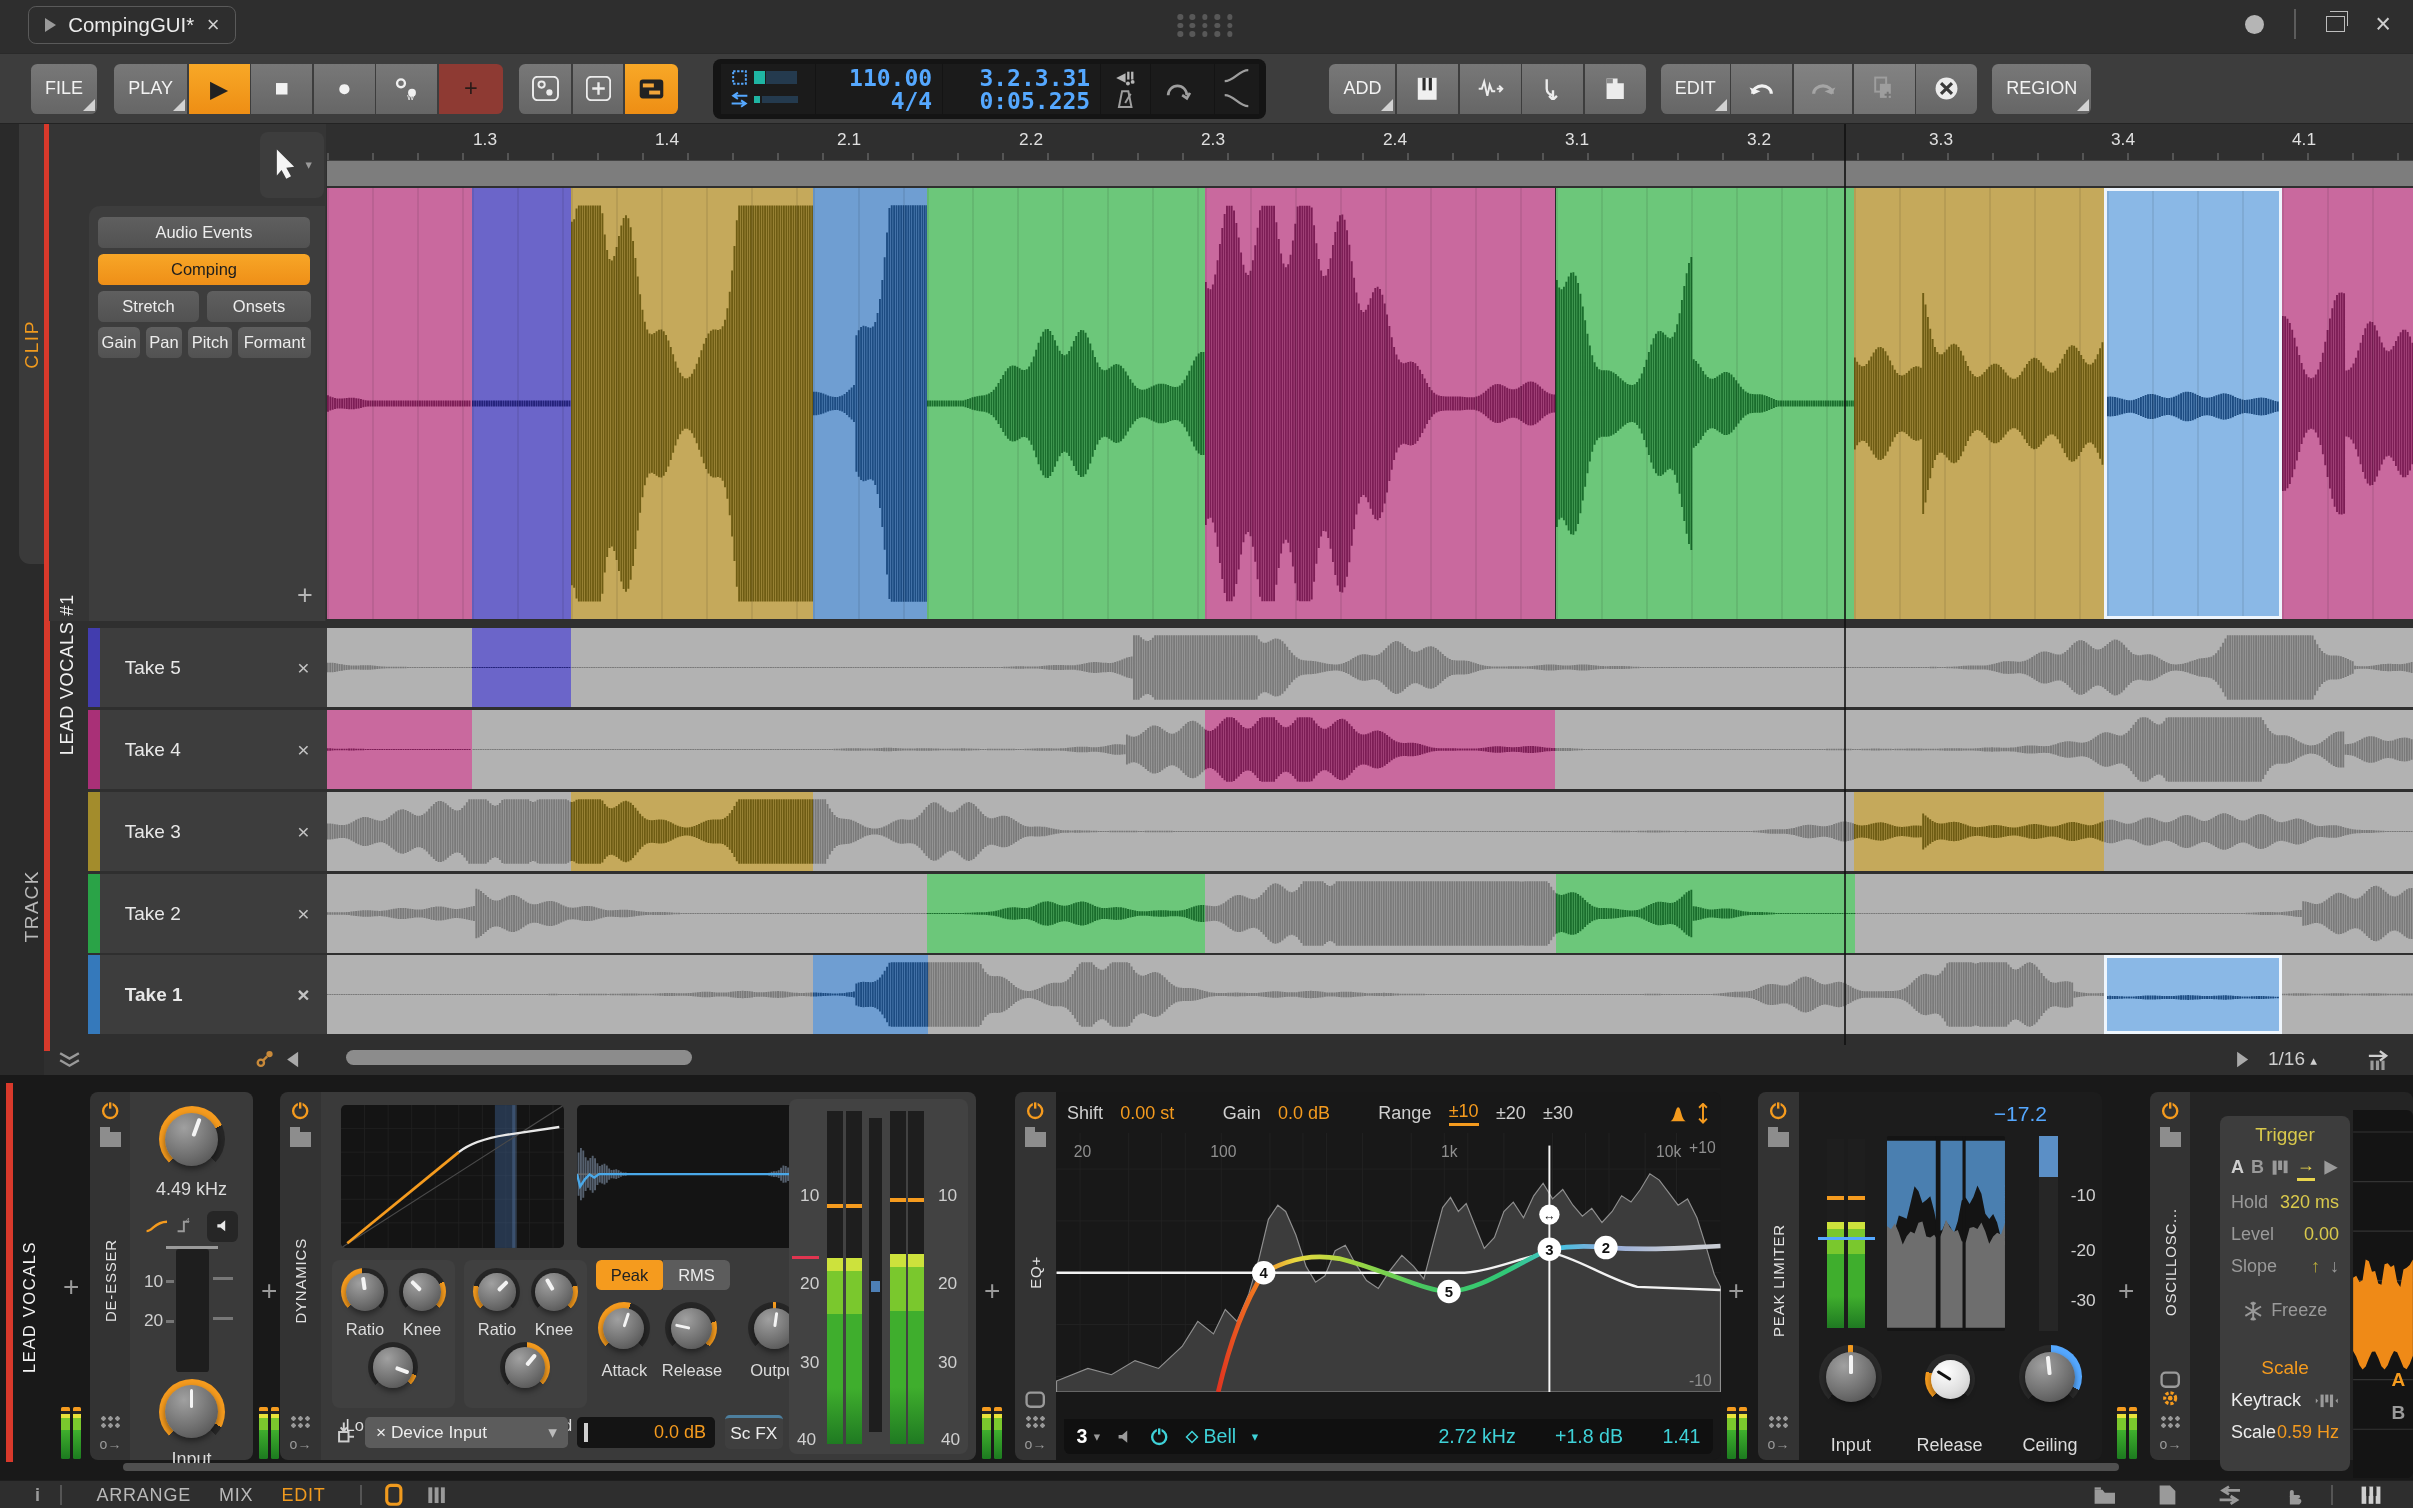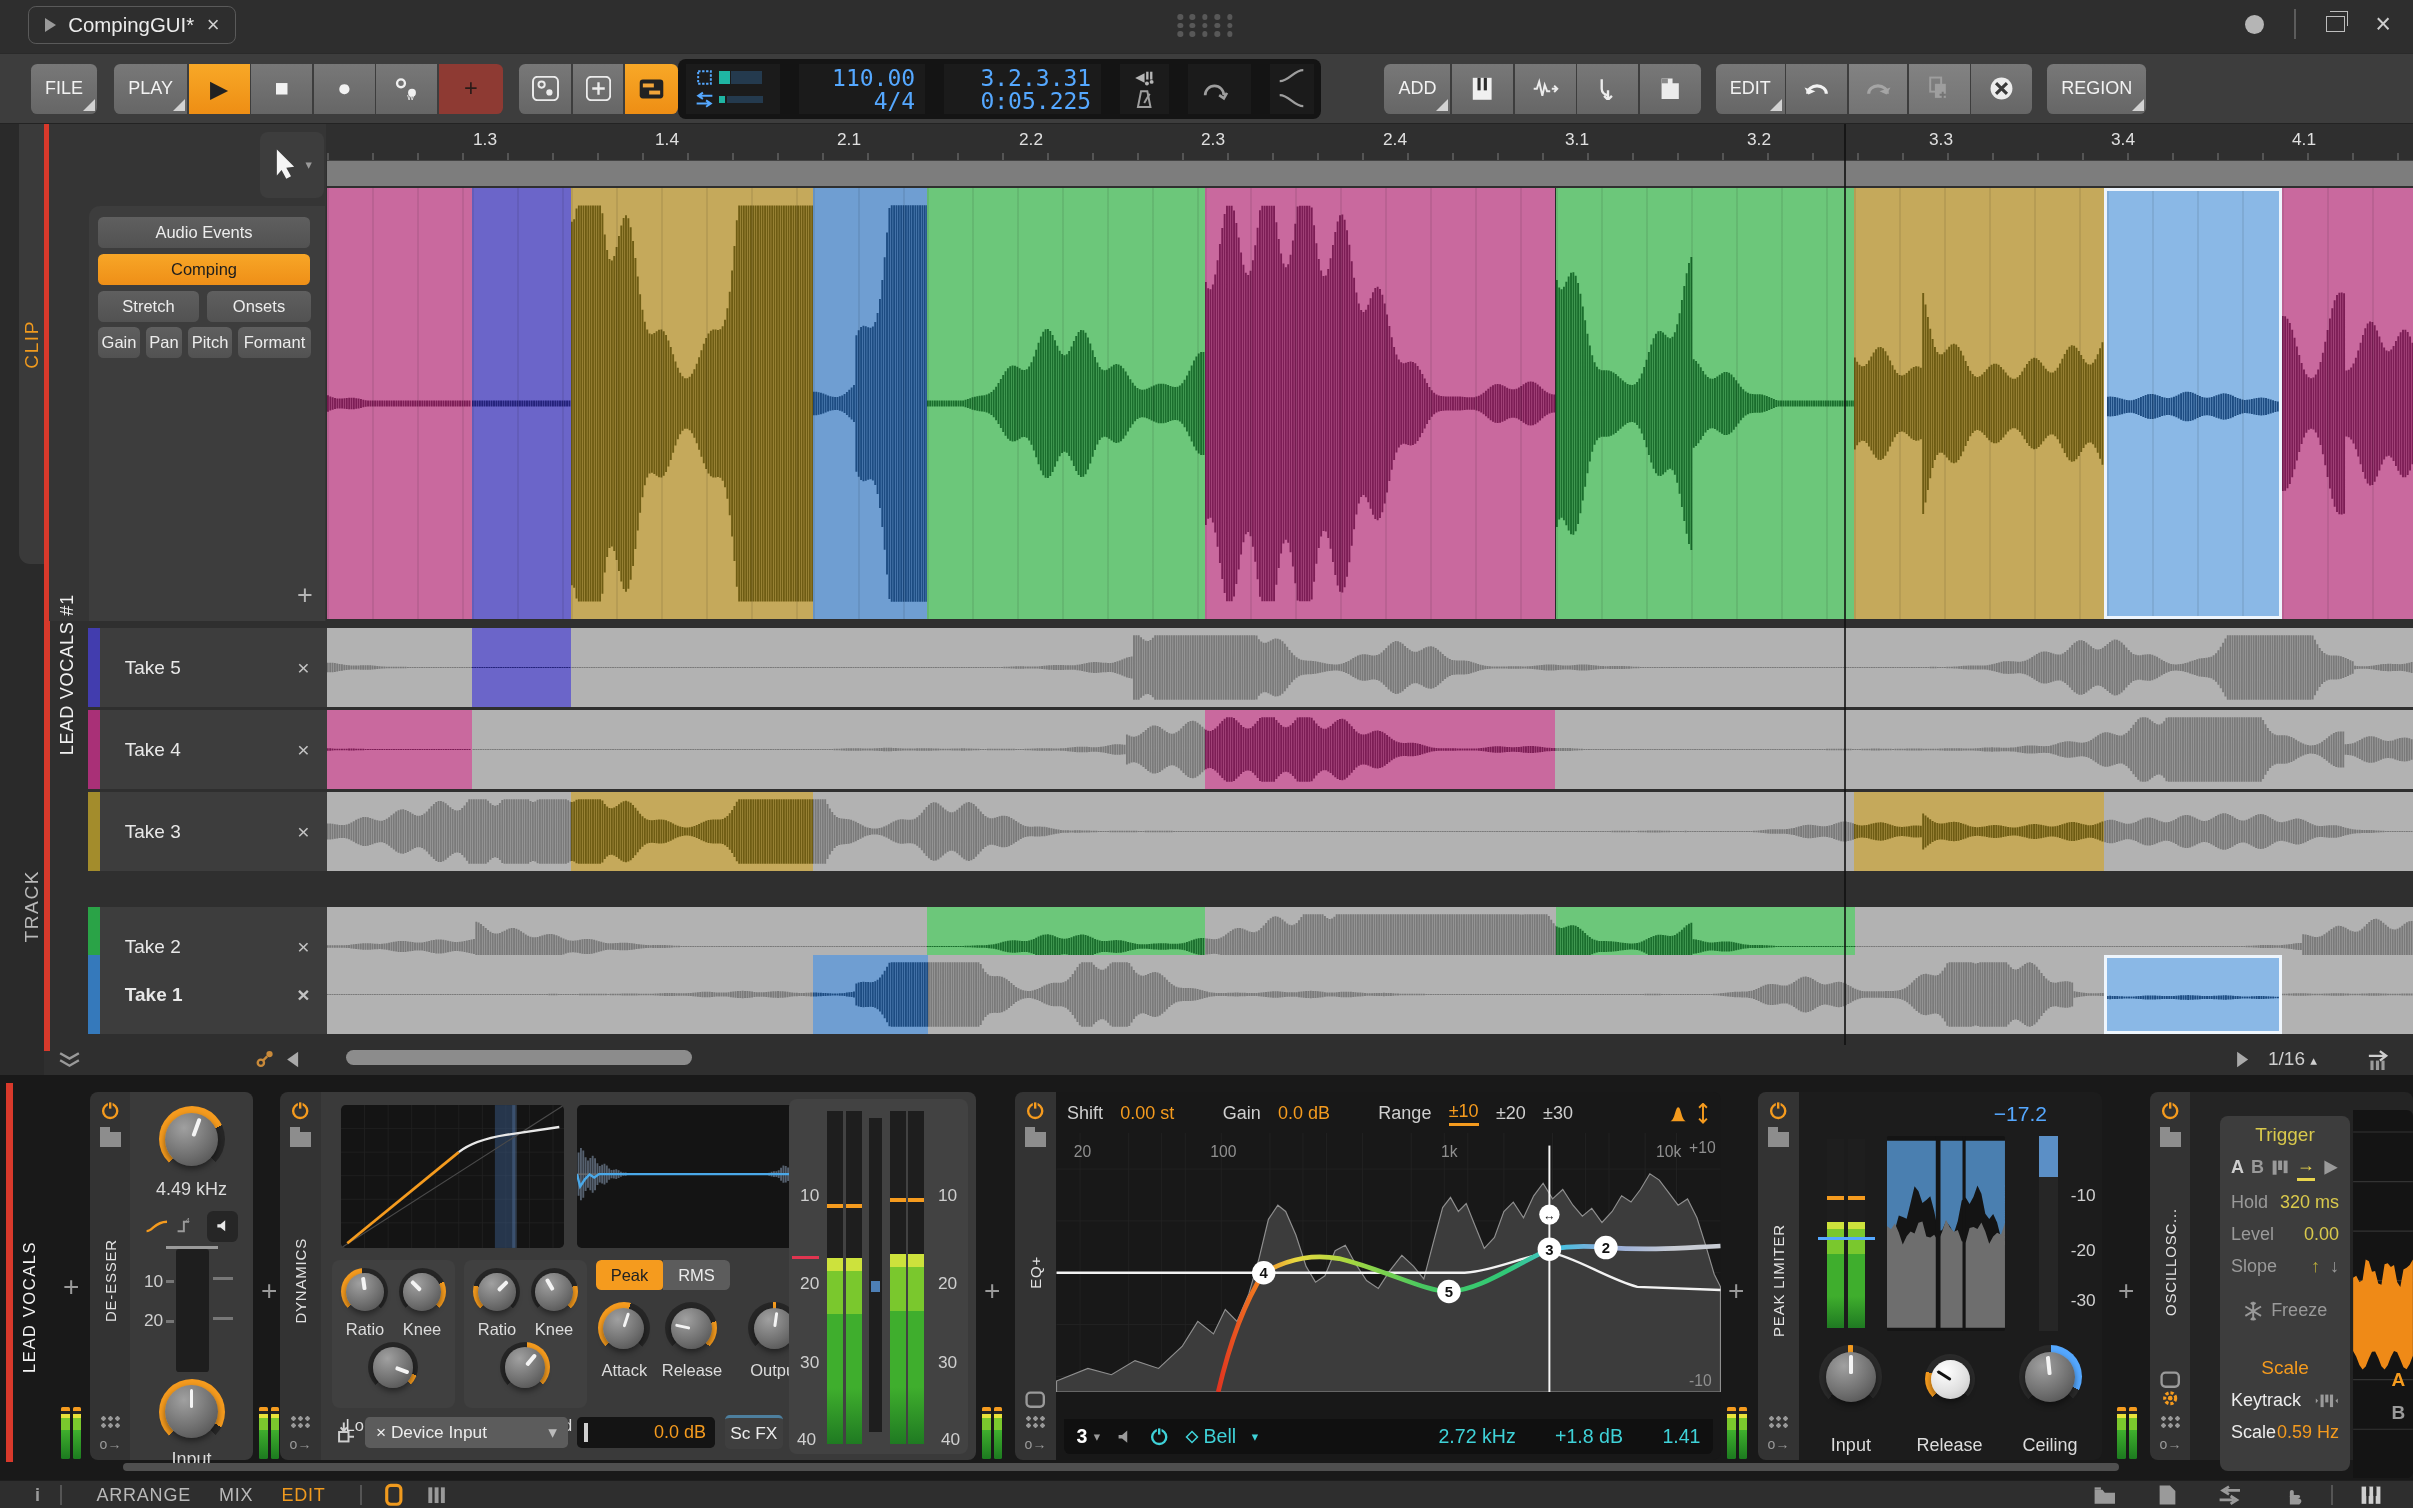--- a/index.html
+++ b/index.html
@@ -31,22 +31,22 @@
         color:#f2f2f2;font-size:18px;display:flex;align-items:center;justify-content:center;flex:none;}
   .tbtn.txt{padding:0 14px;}
   .fold:after{content:'';position:absolute;right:2.4px;bottom:2.4px;border-left:12.6px solid transparent;border-bottom:12.6px solid #d2d2d2;}
   .tgroup{display:flex;gap:1.6px;flex:none;}
   .tgroup .tbtn{border-radius:0;}
   .tgroup .tbtn:first-child{border-radius:6.3px 0 0 6.3px;}
   .tgroup .tbtn:last-child{border-radius:0 6.3px 6.3px 0;}
   .tbtn.orange{background:linear-gradient(#f8a827,#ee8e14);color:#222;}
   .tbtn.darkred{background:#8e3a33;color:#2a1b18;}
   .glyph{font-size:23.6px;}
-  #transport{height:60px;background:#141414;border-radius:7.9px;display:flex;align-items:center;
-             padding:0 7.9px;gap:19px;flex:none;}
+  #transport{height:60px;margin-left:35px;background:#141414;border-radius:7.9px;display:flex;align-items:center;
+             padding:0 7.9px;gap:1px;flex:none;font-weight:bold;}
   .tpcell{height:50px;background:#1b1b1b;display:flex;flex-direction:column;justify-content:space-between;
           padding:3.9px 9.4px;box-sizing:border-box;}
   .tpnum{font-family:"DejaVu Sans Mono",monospace;font-size:23px;color:#55a8ff;text-align:right;line-height:1;}
   .ticonrow{display:flex;align-items:center;gap:4.7px;height:20.4px;}
   .mtr{display:flex;gap:1.6px;align-items:center;}
   .mtr i{display:block;height:12.6px;}
   
   #arranger{position:absolute;left:0;top:124px;width:2413px;height:951px;background:#2f2f2f;}
   #sidebar{position:absolute;left:0;top:0;width:44px;height:951px;background:#2a2a2a;}
   #clip-tab{position:absolute;left:19px;top:0;width:25px;height:440px;background:#3a3a3a;border-radius:0 0 0 11px;
@@ -504,21 +504,21 @@
                 <path d="M1 12.4L1 87.6M4 11.9L4 88.1M7 9.6L7 90.4M10 9.0L10 91.0M13 9.0L13 91.0M16 9.0L16 91.0M19 9.0L19 91.0M22 9.0L22 91.0M25 9.0L25 91.0M28 9.0L28 91.0M31 9.0L31 91.0M34 9.0L34 91.0M37 9.0L37 91.0M40 10.6L40 89.4M43 15.0L43 85.0M46 18.2L46 81.8M49 20.1L49 79.9M52 20.4L52 79.6M55 19.5L55 80.5M58 17.6L58 82.4M61 15.3L61 84.7M64 13.1L64 86.9M67 11.6L67 88.4M70 11.0L70 89.0M73 11.7L73 88.3M76 13.5L76 86.5M79 16.4L79 83.6M82 19.9L82 80.1M85 23.7L85 76.3M88 27.4L88 72.6M91 30.6L91 69.4M94 33.1L94 66.9M97 34.7L97 65.3M100 35.5L100 64.5M103 35.7L103 64.3M106 35.4L106 64.6M109 35.0L109 65.0M112 34.7L112 65.3M115 34.7L115 65.3M118 35.0L118 65.0M121 35.8L121 64.2M124 36.9L124 63.1M127 38.3L127 61.7M130 39.8L130 60.2M133 41.3L133 58.7M136 42.6L136 57.4M139 43.6L139 56.4M142 44.4L142 55.6M145 44.8L145 55.2M148 44.8L148 55.2M151 44.5L151 55.5M154 43.9L154 56.1M157 42.9L157 57.1M160 41.8L160 58.2M163 40.4L163 59.6M166 39.0L166 61.0M169 37.6L169 62.4M172 36.4L172 63.6M175 35.5L175 64.5M178 34.9L178 65.1M181 34.7L181 65.3M184 34.7L184 65.3M187 34.8L187 65.2M190 34.6L190 65.4M193 34.0L193 66.0M196 32.6L196 67.4M199 30.3L199 69.7M202 26.9L202 73.1M205 22.5L205 77.5M208 17.4L208 82.6M211 12.1L211 87.9M214 9.0L214 91.0M217 9.0L217 91.0M220 9.0L220 91.0M223 9.0L223 91.0M226 9.0L226 91.0M229 9.0L229 91.0M232 9.0L232 91.0M235 9.0L235 91.0M238 9.0L238 91.0M241 9.0L241 91.0M244 9.0L244 91.0M247 9.0L247 91.0M250 9.0L250 91.0M253 9.0L253 91.0M256 9.0L256 91.0M259 9.0L259 91.0M262 9.0L262 91.0M265 9.0L265 91.0M268 9.0L268 91.0M271 9.0L271 91.0M274 9.0L274 91.0M277 9.0L277 91.0M280 9.0L280 91.0M283 9.0L283 91.0M286 9.0L286 91.0M289 9.0L289 91.0M292 9.0L292 91.0M295 9.0L295 91.0M298 9.0L298 91.0M301 9.0L301 91.0M304 9.0L304 91.0M307 9.0L307 91.0" stroke="#6e5c13" stroke-width="2.4" fill="none"></path>
               </svg>
             </div>
             <div class="tseg" style="left: 1527px; width: 250px; background: rgb(197, 169, 91);">
               <svg width="250" height="79" viewBox="0 0 318 100" style="position: absolute; left: 0px; top: 0px;">
                 <path d="M1 40.5L1 59.5M4 41.4L4 58.6M7 42.0L7 58.0M10 42.3L10 57.7M13 42.2L13 57.8M16 41.8L16 58.2M19 41.1L19 58.9M22 40.3L22 59.7M25 39.5L25 60.5M28 38.8L28 61.2M31 38.4L31 61.6M34 38.3L34 61.7M37 38.6L37 61.4M40 39.2L40 60.8M43 40.1L43 59.9M46 41.1L46 58.9M49 42.1L49 57.9M52 43.0L52 57.0M55 43.7L55 56.3M58 44.1L58 55.9M61 44.2L61 55.8M64 44.0L64 56.0M67 43.7L67 56.3M70 43.2L70 56.8M73 42.8L73 57.2M76 42.4L76 57.6M79 42.3L79 57.7M82 42.3L82 57.7M85 42.6L85 57.4M88 27.2L88 72.8M91 29.5L91 70.5M94 32.1L94 67.9M97 34.5L97 65.5M100 36.7L100 63.3M103 38.3L103 61.7M106 39.3L106 60.7M109 39.8L109 60.2M112 39.8L112 60.2M115 39.4L115 60.6M118 38.8L118 61.2M121 38.3L121 61.7M124 37.8L124 62.2M127 37.7L127 62.3M130 37.8L130 62.2M133 38.3L133 61.7M136 39.1L136 60.9M139 40.1L139 59.9M142 41.2L142 58.8M145 42.3L145 57.7M148 43.2L148 56.8M151 43.9L151 56.1M154 44.4L154 55.6M157 44.5L157 55.5M160 44.4L160 55.6M163 44.0L163 56.0M166 43.5L166 56.5M169 42.9L169 57.1M172 42.4L172 57.6M175 42.0L175 58.0M178 41.8L178 58.2M181 41.8L181 58.2M184 42.0L184 58.0M187 42.4L187 57.6M190 43.0L190 57.0M193 43.6L193 56.4M196 44.2L196 55.8M199 44.6L199 55.4M202 44.9L202 55.1M205 44.9L205 55.1M208 44.6L208 55.4M211 44.1L211 55.9M214 43.4L214 56.6M217 42.6L217 57.4M220 41.9L220 58.1M223 41.2L223 58.8M226 40.7L226 59.3M229 40.6L229 59.4M232 40.6L232 59.4M235 41.0L235 59.0M238 41.5L238 58.5M241 42.2L241 57.8M244 42.8L244 57.2M247 43.3L247 56.7M250 43.6L250 56.4M253 43.6L253 56.4M256 43.2L256 56.8M259 42.6L259 57.4M262 41.7L262 58.3M265 40.7L265 59.3M268 39.7L268 60.3M271 38.9L271 61.1M274 38.3L274 61.7M277 38.0L277 62.0M280 38.0L280 62.0M283 38.5L283 61.5M286 39.1L286 60.9M289 40.0L289 60.0M292 40.8L292 59.2M295 41.5L295 58.5M298 41.9L298 58.1M301 41.9L301 58.1M304 41.6L304 58.4M307 40.8L307 59.2M310 39.8L310 60.2M313 38.6L313 61.4M316 37.3L316 62.7" stroke="#6e5c13" stroke-width="2.4" fill="none"></path>
               </svg>
             </div>
           </div>
         </div>
-        <div class="takerow" style="top: 783px;">
+        <div class="takerow" style="top: 750px;">
           <div class="chip" style="background: rgb(42, 163, 71);"></div>
           <div class="takehdr">
             <span class="tname">Take 2</span>
             <span class="tx">×</span>
           </div>
           <div class="takewave">
             <svg width="2087" height="79" viewBox="0 0 2656 100" style="position: absolute; left: 0px; top: 0px;">
               <path d="M1 48.5L1 51.5M4 48.5L4 51.5M7 48.5L7 51.5M10 48.5L10 51.5M13 48.5L13 51.5M16 48.5L16 51.5M19 48.5L19 51.5M22 48.4L22 51.6M25 48.2L25 51.8M28 48.0L28 52.0M31 47.6L31 52.4M34 47.2L34 52.8M37 46.8L37 53.2M40 46.4L40 53.6M43 46.1L43 53.9M46 45.9L46 54.1M49 45.8L49 54.2M52 45.8L52 54.2M55 46.0L55 54.0M58 46.2L58 53.8M61 46.4L61 53.6M64 46.6L64 53.4M67 46.7L67 53.3M70 46.6L70 53.4M73 46.3L73 53.7M76 45.9L76 54.1M79 45.3L79 54.7M82 44.7L82 55.3M85 44.1L85 55.9M88 43.5L88 56.5M91 43.1L91 56.9M94 42.9L94 57.1M97 42.9L97 57.1M100 43.1L100 56.9M103 43.5L103 56.5M106 44.0L106 56.0M109 44.4L109 55.6M112 44.8L112 55.2M115 45.0L115 55.0M118 45.0L118 55.0M121 44.8L121 55.2M124 44.3L124 55.7M127 43.7L127 56.3M130 42.9L130 57.1M133 42.2L133 57.8M136 41.6L136 58.4M139 41.1L139 58.9M142 41.0L142 59.0M145 41.1L145 58.9M148 41.4L148 58.6M151 42.0L151 58.0M154 42.6L154 57.4M157 43.3L157 56.7M160 43.9L160 56.1M163 44.2L163 55.8M166 44.3L166 55.7M169 44.1L169 55.9M172 43.7L172 56.3M175 43.1L175 56.9M178 42.3L178 57.7M181 41.6L181 58.4M184 41.0L184 59.0M187 40.6L187 59.4M190 18.6L190 81.4M193 19.6L193 80.4M196 21.4L196 78.6M199 23.8L199 76.2M202 26.5L202 73.5M205 29.1L205 70.9M208 31.3L208 68.7M211 32.8L211 67.2M214 33.5L214 66.5M217 33.5L217 66.5M220 32.7L220 67.3M223 31.3L223 68.7M226 29.8L226 70.2M229 28.3L229 71.7M232 27.1L232 72.9M235 26.5L235 73.5M238 26.6L238 73.4M241 27.4L241 72.6M244 28.8L244 71.2M247 30.6L247 69.4M250 32.6L250 67.4M253 34.6L253 65.4M256 36.4L256 63.6M259 37.6L259 62.4M262 38.3L262 61.7M265 38.3L265 61.7M268 37.9L268 62.1M271 37.1L271 62.9M274 36.1L274 63.9M277 35.1L277 64.9M280 34.4L280 65.6M283 34.0L283 66.0M286 34.1L286 65.9M289 34.7L289 65.3M292 35.7L292 64.3M295 37.0L295 63.0M298 38.4L298 61.6M301 39.8L301 60.2M304 41.0L304 59.0M307 41.9L307 58.1M310 42.4L310 57.6M313 42.6L313 57.4M316 42.4L316 57.6M319 42.0L319 58.0M322 41.4L322 58.6M325 40.9L325 59.1M328 40.5L328 59.5M331 40.3L331 59.7M334 40.4L334 59.6M337 40.8L337 59.2M340 41.5L340 58.5M343 42.3L343 57.7M346 43.2L346 56.8M349 44.1L349 55.9M352 44.8L352 55.2M355 45.4L355 54.6M358 45.8L358 54.2M361 45.9L361 54.1M364 45.9L364 54.1M367 45.7L367 54.3M370 45.5L370 54.5M373 45.2L373 54.8M376 45.1L376 54.9M379 45.1L379 54.9M382 45.2L382 54.8M385 45.4L385 54.6M388 45.8L388 54.2M391 46.2L391 53.8M394 46.7L394 53.3M397 47.2L397 52.8M400 47.6L400 52.4M403 47.9L403 52.1M406 48.1L406 51.9M409 48.2L409 51.8M412 48.3L412 51.7M415 48.2L415 51.8M418 48.2L418 51.8M421 48.1L421 51.9M424 48.1L424 51.9M427 48.1L427 51.9M430 48.2L430 51.8M433 48.3L433 51.7M436 48.5L436 51.5M439 48.7L439 51.3M442 48.9L442 51.1M445 49.1L445 50.9M448 49.2L448 50.8M451 49.3L451 50.7M454 49.4L454 50.6M457 49.4L457 50.6M460 49.4L460 50.6M463 49.4L463 50.6M466 49.4L466 50.6M469 49.4L469 50.6M472 49.4L472 50.6M475 49.4L475 50.6M478 49.4L478 50.6M481 49.4L481 50.6M484 49.4L484 50.6M487 49.4L487 50.6M490 49.4L490 50.6M493 49.4L493 50.6M496 49.4L496 50.6M499 49.4L499 50.6M502 49.4L502 50.6M505 49.4L505 50.6M508 49.4L508 50.6M511 49.4L511 50.6M514 49.4L514 50.6M517 49.4L517 50.6M520 49.4L520 50.6M523 49.4L523 50.6M526 49.4L526 50.6M529 49.4L529 50.6M532 49.4L532 50.6M535 49.4L535 50.6M538 49.4L538 50.6M541 49.4L541 50.6M544 49.4L544 50.6M547 49.4L547 50.6M550 49.4L550 50.6M553 49.4L553 50.6M556 49.4L556 50.6M559 49.4L559 50.6M562 49.4L562 50.6M565 49.4L565 50.6M568 49.4L568 50.6M571 49.4L571 50.6M574 49.4L574 50.6M577 49.4L577 50.6M580 49.4L580 50.6M583 49.4L583 50.6M586 49.4L586 50.6M589 49.4L589 50.6M592 49.4L592 50.6M595 49.4L595 50.6M598 49.4L598 50.6M601 49.4L601 50.6M604 49.4L604 50.6M607 49.4L607 50.6M610 49.4L610 50.6M613 49.4L613 50.6M616 49.4L616 50.6M619 49.4L619 50.6M622 49.4L622 50.6M625 49.4L625 50.6M628 49.4L628 50.6M631 49.4L631 50.6M634 49.4L634 50.6M637 49.4L637 50.6M640 49.4L640 50.6M643 49.4L643 50.6M646 49.4L646 50.6M649 49.4L649 50.6M652 49.4L652 50.6M655 49.4L655 50.6M658 49.4L658 50.6M661 49.4L661 50.6M664 49.4L664 50.6M667 49.4L667 50.6M670 49.4L670 50.6M673 49.4L673 50.6M676 49.4L676 50.6M679 49.4L679 50.6M682 49.4L682 50.6M685 49.4L685 50.6M688 49.4L688 50.6M691 49.4L691 50.6M694 49.4L694 50.6M697 49.4L697 50.6M700 49.4L700 50.6M703 49.4L703 50.6M706 49.4L706 50.6M709 49.4L709 50.6M712 49.4L712 50.6M715 49.4L715 50.6M718 49.4L718 50.6M721 49.3L721 50.7M724 49.3L724 50.7M727 49.3L727 50.7M730 49.4L730 50.6M733 49.4L733 50.6M736 49.4L736 50.6M739 49.4L739 50.6M742 49.4L742 50.6M745 49.4L745 50.6M748 49.4L748 50.6M751 49.4L751 50.6M754 49.4L754 50.6M757 49.4L757 50.6M760 49.4L760 50.6M763 49.4L763 50.6M766 49.4L766 50.6M769 49.4L769 50.6M772 49.4L772 50.6M775 49.4L775 50.6M778 49.4L778 50.6M781 49.4L781 50.6M784 49.4L784 50.6M787 49.4L787 50.6M790 49.4L790 50.6M793 49.4L793 50.6M796 49.4L796 50.6M799 49.4L799 50.6M802 49.4L802 50.6M805 49.4L805 50.6M808 49.4L808 50.6M811 49.3L811 50.7M814 49.2L814 50.8M817 49.0L817 51.0M820 48.8L820 51.2M823 48.7L823 51.3M826 48.5L826 51.5M829 48.5L829 51.5M832 48.4L832 51.6M835 48.3L835 51.7M838 48.2L838 51.8M841 48.1L841 51.9M844 47.9L844 52.1M847 47.5L847 52.5M850 47.0L850 53.0M853 46.3L853 53.7M856 45.5L856 54.5M859 44.6L859 55.4M862 43.8L862 56.2M865 43.1L865 56.9M868 42.5L868 57.5M871 42.2L871 57.8M874 42.1L874 57.9M877 42.2L877 57.8M880 42.5L880 57.5M883 42.8L883 57.2M886 43.0L886 57.0M889 43.1L889 56.9M892 42.8L892 57.2M895 42.1L895 57.9M898 41.1L898 58.9M901 39.8L901 60.2M904 38.4L904 61.6M907 37.0L907 63.0M910 35.8L910 64.2M913 34.9L913 65.1M916 34.5L916 65.5M919 34.6L919 65.4M922 35.2L922 64.8M925 36.2L925 63.8M928 37.3L928 62.7M931 38.4L931 61.6M934 39.3L934 60.7M937 39.9L937 60.1M940 40.0L940 60.0M943 39.6L943 60.4M946 38.9L946 61.1M949 37.8L949 62.2M952 36.7L952 63.3M955 35.7L955 64.3M958 35.0L958 65.0M961 34.7L961 65.3M964 34.9L964 65.1M967 35.6L967 64.4M970 36.7L970 63.3M973 38.0L973 62.0M976 39.4L976 60.6M979 40.8L979 59.2M982 41.9L982 58.1M985 42.6L985 57.4M988 43.0L988 57.0M991 43.1L991 56.9M994 42.9L994 57.1M997 42.6L997 57.4M1000 42.2L1000 57.8M1003 41.9L1003 58.1M1006 41.8L1006 58.2M1009 42.0L1009 58.0M1012 42.3L1012 57.7M1015 42.9L1015 57.1M1018 43.6L1018 56.4M1021 44.4L1021 55.6M1024 45.2L1024 54.8M1027 45.9L1027 54.1M1030 46.5L1030 53.5M1033 46.9L1033 53.1M1036 47.1L1036 52.9M1039 47.2L1039 52.8M1042 47.1L1042 52.9M1045 46.9L1045 53.1M1048 46.7L1048 53.3M1051 46.4L1051 53.6M1054 46.2L1054 53.8M1057 46.0L1057 54.0M1060 45.9L1060 54.1M1063 45.9L1063 54.1M1066 46.0L1066 54.0M1069 46.1L1069 53.9M1072 46.3L1072 53.7M1075 46.4L1075 53.6M1078 46.6L1078 53.4M1081 46.6L1081 53.4M1084 46.5L1084 53.5M1087 46.1L1087 53.9M1090 45.6L1090 54.4M1093 44.8L1093 55.2M1096 43.9L1096 56.1M1099 42.8L1099 57.2M1102 41.8L1102 58.2M1105 40.8L1105 59.2M1108 40.0L1108 60.0M1111 39.5L1111 60.5M1114 39.3L1114 60.7M1117 39.4L1117 60.6M1120 39.7L1120 60.3M1123 40.1L1123 59.9M1126 40.5L1126 59.5M1129 40.7L1129 59.3M1132 40.5L1132 59.5M1135 39.8L1135 60.2M1138 38.6L1138 61.4M1141 36.9L1141 63.1M1144 34.8L1144 65.2M1147 32.6L1147 67.4M1150 30.4L1150 69.6M1153 28.5L1153 71.5M1156 27.2L1156 72.8M1159 26.5L1159 73.5M1162 26.5L1162 73.5M1165 27.2L1165 72.8M1168 28.3L1168 71.7M1171 29.7L1171 70.3M1174 30.9L1174 69.1M1177 31.7L1177 68.3M1180 31.8L1180 68.2M1183 31.0L1183 69.0M1186 29.2L1186 70.8M1189 26.6L1189 73.4M1192 23.4L1192 76.6M1195 20.0L1195 80.0M1198 16.7L1198 83.3M1201 14.0L1201 86.0M1204 12.2L1204 87.8M1207 11.5L1207 88.5M1210 12.0L1210 88.0M1213 13.5L1213 86.5M1216 15.7L1216 84.3M1219 18.3L1219 81.7M1222 20.6L1222 79.4M1225 22.3L1225 77.7M1228 22.8L1228 77.2M1231 22.1L1231 77.9M1234 20.0L1234 80.0M1237 16.7L1237 83.3M1240 12.6L1240 87.4M1243 9.0L1243 91.0M1246 9.0L1246 91.0M1249 9.0L1249 91.0M1252 9.0L1252 91.0M1255 9.0L1255 91.0M1258 9.0L1258 91.0M1261 9.0L1261 91.0M1264 9.0L1264 91.0M1267 9.0L1267 91.0M1270 11.1L1270 88.9M1273 13.7L1273 86.3M1276 14.9L1276 85.1M1279 14.3L1279 85.7M1282 12.1L1282 87.9M1285 9.0L1285 91.0M1288 9.0L1288 91.0M1291 9.0L1291 91.0M1294 9.0L1294 91.0M1297 9.0L1297 91.0M1300 9.0L1300 91.0M1303 9.0L1303 91.0M1306 9.0L1306 91.0M1309 9.0L1309 91.0M1312 9.0L1312 91.0M1315 9.0L1315 91.0M1318 9.0L1318 91.0M1321 9.0L1321 91.0M1324 9.0L1324 91.0M1327 9.0L1327 91.0M1330 9.0L1330 91.0M1333 9.0L1333 91.0M1336 9.0L1336 91.0M1339 9.0L1339 91.0M1342 9.0L1342 91.0M1345 9.0L1345 91.0M1348 9.0L1348 91.0M1351 9.0L1351 91.0M1354 9.0L1354 91.0M1357 9.0L1357 91.0M1360 9.0L1360 91.0M1363 9.0L1363 91.0M1366 9.0L1366 91.0M1369 9.0L1369 91.0M1372 9.0L1372 91.0M1375 9.0L1375 91.0M1378 9.0L1378 91.0M1381 9.0L1381 91.0M1384 9.0L1384 91.0M1387 9.0L1387 91.0M1390 9.0L1390 91.0M1393 9.0L1393 91.0M1396 9.0L1396 91.0M1399 9.0L1399 91.0M1402 9.0L1402 91.0M1405 9.0L1405 91.0M1408 9.0L1408 91.0M1411 9.0L1411 91.0M1414 9.0L1414 91.0M1417 9.0L1417 91.0M1420 9.0L1420 91.0M1423 9.0L1423 91.0M1426 9.0L1426 91.0M1429 9.0L1429 91.0M1432 9.0L1432 91.0M1435 9.0L1435 91.0M1438 9.0L1438 91.0M1441 9.0L1441 91.0M1444 9.0L1444 91.0M1447 9.0L1447 91.0M1450 9.0L1450 91.0M1453 9.0L1453 91.0M1456 9.0L1456 91.0M1459 9.0L1459 91.0M1462 9.0L1462 91.0M1465 9.0L1465 91.0M1468 9.0L1468 91.0M1471 9.0L1471 91.0M1474 9.0L1474 91.0M1477 9.0L1477 91.0M1480 9.0L1480 91.0M1483 9.0L1483 91.0M1486 9.0L1486 91.0M1489 9.0L1489 91.0M1492 9.0L1492 91.0M1495 9.0L1495 91.0M1498 9.0L1498 91.0M1501 9.0L1501 91.0M1504 9.0L1504 91.0M1507 9.0L1507 91.0M1510 9.0L1510 91.0M1513 9.0L1513 91.0M1516 9.0L1516 91.0M1519 9.4L1519 90.6M1522 9.2L1522 90.8M1525 9.0L1525 91.0M1528 9.0L1528 91.0M1531 9.0L1531 91.0M1534 9.0L1534 91.0M1537 9.0L1537 91.0M1540 9.0L1540 91.0M1543 9.0L1543 91.0M1546 9.0L1546 91.0M1549 9.0L1549 91.0M1552 9.0L1552 91.0M1555 11.1L1555 88.9M1558 16.1L1558 83.9M1561 20.5L1561 79.5M1564 23.7L1564 76.3M1567 25.6L1567 74.4M1570 26.4L1570 73.6M1573 26.1L1573 73.9M1576 25.2L1576 74.8M1579 24.1L1579 75.9M1582 23.2L1582 76.8M1585 22.8L1585 77.2M1588 23.2L1588 76.8M1591 24.5L1591 75.5M1594 26.5L1594 73.5M1597 29.0L1597 71.0M1600 31.8L1600 68.2M1603 34.7L1603 65.3M1606 37.2L1606 62.8M1609 39.4L1609 60.6M1612 41.0L1612 59.0M1615 42.1L1615 57.9M1618 42.8L1618 57.2M1621 43.1L1621 56.9M1624 43.1L1624 56.9M1627 43.1L1627 56.9M1630 43.2L1630 56.8M1633 43.3L1633 56.7M1636 43.5L1636 56.5M1639 43.8L1639 56.2M1642 44.2L1642 55.8M1645 44.6L1645 55.4M1648 45.1L1648 54.9M1651 45.5L1651 54.5M1654 45.9L1654 54.1M1657 46.1L1657 53.9M1660 46.2L1660 53.8M1663 46.1L1663 53.9M1666 45.7L1666 54.3M1669 45.1L1669 54.9M1672 44.2L1672 55.8M1675 42.9L1675 57.1M1678 41.5L1678 58.5M1681 39.9L1681 60.1M1684 38.3L1684 61.7M1687 36.9L1687 63.1M1690 35.8L1690 64.2M1693 35.2L1693 64.8M1696 35.0L1696 65.0M1699 35.2L1699 64.8M1702 35.6L1702 64.4M1705 36.1L1705 63.9M1708 36.5L1708 63.5M1711 36.4L1711 63.6M1714 35.7L1714 64.3M1717 34.2L1717 65.8M1720 32.1L1720 67.9M1723 29.5L1723 70.5M1726 26.7L1726 73.3M1729 23.9L1729 76.1M1732 21.6L1732 78.4M1735 20.0L1735 80.0M1738 19.4L1738 80.6M1741 41.1L1741 58.9M1744 41.6L1744 58.4M1747 42.3L1747 57.7M1750 43.0L1750 57.0M1753 43.8L1753 56.2M1756 44.4L1756 55.6M1759 44.8L1759 55.2M1762 44.9L1762 55.1M1765 44.8L1765 55.2M1768 44.5L1768 55.5M1771 44.2L1771 55.8M1774 43.8L1774 56.2M1777 43.6L1777 56.4M1780 43.5L1780 56.5M1783 43.6L1783 56.4M1786 43.9L1786 56.1M1789 44.4L1789 55.6M1792 45.0L1792 55.0M1795 45.6L1795 54.4M1798 46.3L1798 53.7M1801 46.9L1801 53.1M1804 47.4L1804 52.6M1807 47.7L1807 52.3M1810 47.9L1810 52.1M1813 48.0L1813 52.0M1816 48.1L1816 51.9M1819 48.1L1819 51.9M1822 48.1L1822 51.9M1825 48.1L1825 51.9M1828 48.2L1828 51.8M1831 48.4L1831 51.6M1834 48.6L1834 51.4M1837 48.8L1837 51.2M1840 49.0L1840 51.0M1843 49.2L1843 50.8M1846 49.4L1846 50.6M1849 49.4L1849 50.6M1852 49.4L1852 50.6M1855 49.4L1855 50.6M1858 49.4L1858 50.6M1861 49.4L1861 50.6M1864 49.4L1864 50.6M1867 49.4L1867 50.6M1870 49.4L1870 50.6M1873 49.4L1873 50.6M1876 49.4L1876 50.6M1879 49.4L1879 50.6M1882 49.4L1882 50.6M1885 49.4L1885 50.6M1888 49.4L1888 50.6M1891 49.4L1891 50.6M1894 49.4L1894 50.6M1897 49.4L1897 50.6M1900 49.4L1900 50.6M1903 49.4L1903 50.6M1906 49.4L1906 50.6M1909 49.4L1909 50.6M1912 49.4L1912 50.6M1915 49.4L1915 50.6M1918 49.4L1918 50.6M1921 49.4L1921 50.6M1924 49.4L1924 50.6M1927 49.4L1927 50.6M1930 49.4L1930 50.6M1933 49.4L1933 50.6M1936 49.4L1936 50.6M1939 49.4L1939 50.6M1942 49.4L1942 50.6M1945 49.4L1945 50.6M1948 49.4L1948 50.6M1951 49.4L1951 50.6M1954 49.4L1954 50.6M1957 49.4L1957 50.6M1960 49.4L1960 50.6M1963 49.4L1963 50.6M1966 49.4L1966 50.6M1969 49.4L1969 50.6M1972 49.4L1972 50.6M1975 49.4L1975 50.6M1978 49.4L1978 50.6M1981 49.4L1981 50.6M1984 49.4L1984 50.6M1987 49.4L1987 50.6M1990 49.4L1990 50.6M1993 49.4L1993 50.6M1996 49.4L1996 50.6M1999 49.4L1999 50.6M2002 49.4L2002 50.6M2005 49.4L2005 50.6M2008 49.4L2008 50.6M2011 49.4L2011 50.6M2014 49.4L2014 50.6M2017 49.4L2017 50.6M2020 49.4L2020 50.6M2023 49.4L2023 50.6M2026 49.4L2026 50.6M2029 49.4L2029 50.6M2032 49.4L2032 50.6M2035 49.4L2035 50.6M2038 49.4L2038 50.6M2041 49.4L2041 50.6M2044 49.4L2044 50.6M2047 49.4L2047 50.6M2050 49.4L2050 50.6M2053 49.4L2053 50.6M2056 49.4L2056 50.6M2059 49.4L2059 50.6M2062 49.4L2062 50.6M2065 49.4L2065 50.6M2068 49.4L2068 50.6M2071 49.4L2071 50.6M2074 49.4L2074 50.6M2077 49.4L2077 50.6M2080 49.4L2080 50.6M2083 49.4L2083 50.6M2086 49.4L2086 50.6M2089 49.4L2089 50.6M2092 49.4L2092 50.6M2095 49.4L2095 50.6M2098 49.4L2098 50.6M2101 49.4L2101 50.6M2104 49.4L2104 50.6M2107 49.4L2107 50.6M2110 49.4L2110 50.6M2113 49.4L2113 50.6M2116 49.4L2116 50.6M2119 49.4L2119 50.6M2122 49.4L2122 50.6M2125 49.4L2125 50.6M2128 49.4L2128 50.6M2131 49.4L2131 50.6M2134 49.4L2134 50.6M2137 49.4L2137 50.6M2140 49.4L2140 50.6M2143 49.4L2143 50.6M2146 49.4L2146 50.6M2149 49.4L2149 50.6M2152 49.4L2152 50.6M2155 49.4L2155 50.6M2158 49.4L2158 50.6M2161 49.4L2161 50.6M2164 49.4L2164 50.6M2167 49.4L2167 50.6M2170 49.4L2170 50.6M2173 49.4L2173 50.6M2176 49.4L2176 50.6M2179 49.4L2179 50.6M2182 49.4L2182 50.6M2185 49.4L2185 50.6M2188 49.4L2188 50.6M2191 49.4L2191 50.6M2194 49.4L2194 50.6M2197 49.4L2197 50.6M2200 49.4L2200 50.6M2203 49.4L2203 50.6M2206 49.4L2206 50.6M2209 49.4L2209 50.6M2212 49.4L2212 50.6M2215 49.4L2215 50.6M2218 49.4L2218 50.6M2221 49.4L2221 50.6M2224 49.4L2224 50.6M2227 49.4L2227 50.6M2230 49.4L2230 50.6M2233 49.4L2233 50.6M2236 49.4L2236 50.6M2239 49.4L2239 50.6M2242 49.4L2242 50.6M2245 49.4L2245 50.6M2248 49.4L2248 50.6M2251 49.4L2251 50.6M2254 49.4L2254 50.6M2257 49.4L2257 50.6M2260 49.4L2260 50.6M2263 49.4L2263 50.6M2266 49.4L2266 50.6M2269 49.4L2269 50.6M2272 49.4L2272 50.6M2275 49.4L2275 50.6M2278 49.4L2278 50.6M2281 49.4L2281 50.6M2284 49.4L2284 50.6M2287 49.4L2287 50.6M2290 49.4L2290 50.6M2293 49.4L2293 50.6M2296 49.4L2296 50.6M2299 49.4L2299 50.6M2302 49.4L2302 50.6M2305 49.4L2305 50.6M2308 49.4L2308 50.6M2311 49.4L2311 50.6M2314 49.4L2314 50.6M2317 49.4L2317 50.6M2320 49.4L2320 50.6M2323 49.4L2323 50.6M2326 49.4L2326 50.6M2329 49.4L2329 50.6M2332 49.4L2332 50.6M2335 49.4L2335 50.6M2338 49.4L2338 50.6M2341 49.4L2341 50.6M2344 49.4L2344 50.6M2347 49.4L2347 50.6M2350 49.4L2350 50.6M2353 49.4L2353 50.6M2356 49.4L2356 50.6M2359 49.4L2359 50.6M2362 49.4L2362 50.6M2365 49.4L2365 50.6M2368 49.4L2368 50.6M2371 49.4L2371 50.6M2374 49.4L2374 50.6M2377 49.4L2377 50.6M2380 49.4L2380 50.6M2383 49.4L2383 50.6M2386 49.4L2386 50.6M2389 49.4L2389 50.6M2392 49.4L2392 50.6M2395 49.4L2395 50.6M2398 49.4L2398 50.6M2401 49.4L2401 50.6M2404 49.4L2404 50.6M2407 49.4L2407 50.6M2410 49.4L2410 50.6M2413 49.4L2413 50.6M2416 49.4L2416 50.6M2419 49.4L2419 50.6M2422 49.4L2422 50.6M2425 49.4L2425 50.6M2428 49.4L2428 50.6M2431 49.4L2431 50.6M2434 49.4L2434 50.6M2437 49.4L2437 50.6M2440 49.3L2440 50.7M2443 49.2L2443 50.8M2446 49.1L2446 50.9M2449 48.9L2449 51.1M2452 48.7L2452 51.3M2455 48.6L2455 51.4M2458 48.4L2458 51.6M2461 48.2L2461 51.8M2464 48.2L2464 51.8M2467 48.1L2467 51.9M2470 48.1L2470 51.9M2473 48.2L2473 51.8M2476 48.2L2476 51.8M2479 48.3L2479 51.7M2482 48.3L2482 51.7M2485 48.3L2485 51.7M2488 48.2L2488 51.8M2491 47.9L2491 52.1M2494 47.6L2494 52.4M2497 47.2L2497 52.8M2500 46.8L2500 53.2M2503 46.3L2503 53.7M2506 45.9L2506 54.1M2509 45.6L2509 54.4M2512 45.4L2512 54.6M2515 34.4L2515 65.6M2518 34.8L2518 65.2M2521 35.5L2521 64.5M2524 36.4L2524 63.6M2527 37.2L2527 62.8M2530 37.8L2530 62.2M2533 37.9L2533 62.1M2536 37.4L2536 62.6M2539 36.2L2539 63.8M2542 34.5L2542 65.5M2545 32.3L2545 67.7M2548 30.0L2548 70.0M2551 27.6L2551 72.4M2554 25.7L2554 74.3M2557 24.3L2557 75.7M2560 23.7L2560 76.3M2563 23.9L2563 76.1M2566 24.8L2566 75.2M2569 26.2L2569 73.8M2572 27.9L2572 72.1M2575 29.5L2575 70.5M2578 30.7L2578 69.3M2581 31.2L2581 68.8M2584 30.8L2584 69.2M2587 29.5L2587 70.5M2590 27.3L2590 72.7M2593 24.5L2593 75.5M2596 21.5L2596 78.5M2599 18.7L2599 81.3M2602 16.4L2602 83.6M2605 15.0L2605 85.0M2608 14.7L2608 85.3M2611 15.5L2611 84.5M2614 17.2L2614 82.8M2617 19.7L2617 80.3M2620 22.4L2620 77.6M2623 24.9L2623 75.1M2626 27.0L2626 73.0M2629 28.2L2629 71.8M2632 28.3L2632 71.7M2635 27.5L2635 72.5M2638 25.8L2638 74.2M2641 23.6L2641 76.4M2644 21.2L2644 78.8M2647 19.2L2647 80.8M2650 17.8L2650 82.2M2653 17.4L2653 82.6" stroke="#7a7a7a" stroke-width="2.4" fill="none"></path>
             </svg>
             <div class="tseg" style="left: 600px; width: 278px; background: rgb(108, 199, 122);">

